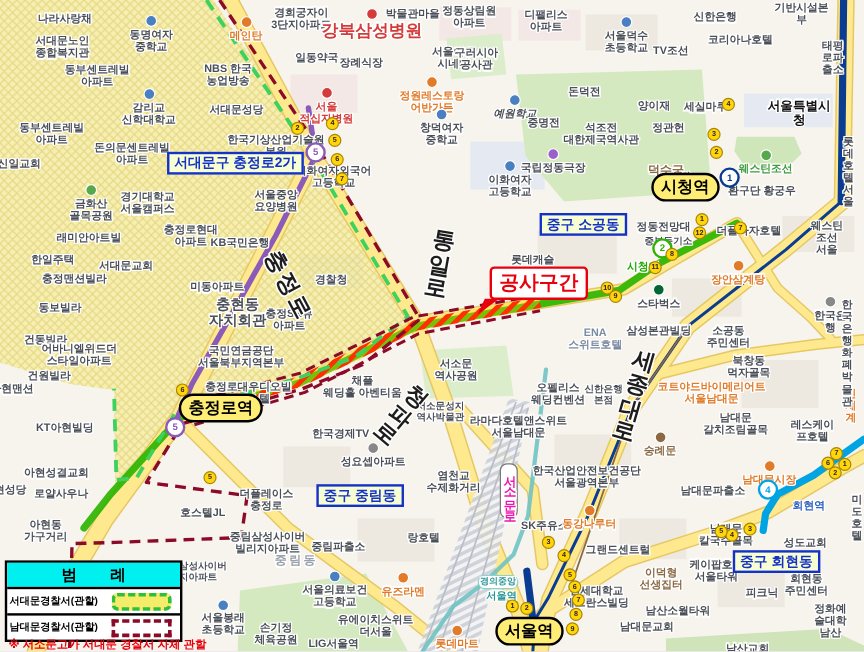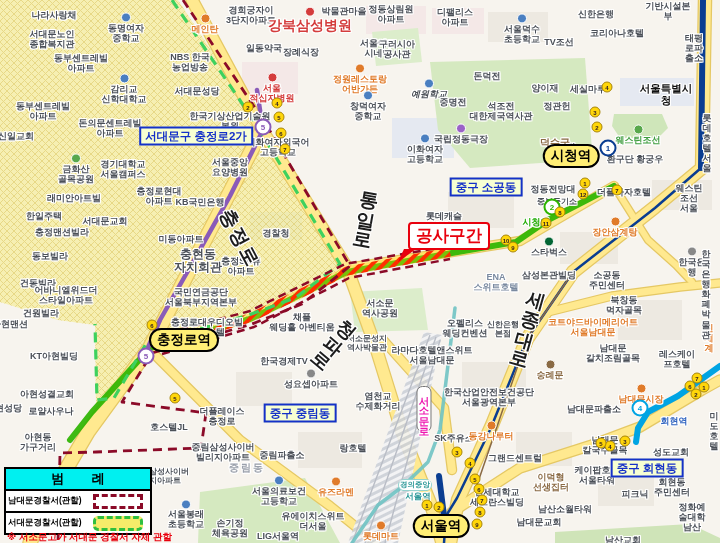--- a/index.html
+++ b/index.html
@@ -361,27 +361,27 @@
       <div class="exit" style="left: 696px; top: 394px; transform: translate(-50%, -50%);">2</div>
       <div class="exit" style="left: 625px; top: 441px; transform: translate(-50%, -50%);">3</div>
       <div class="exit" style="left: 610px; top: 446px; transform: translate(-50%, -50%);">4</div>
       <div class="exit" style="left: 601px; top: 443px; transform: translate(-50%, -50%);">5</div>
     </div>
 
   <div class="legend">
     <div class="lg-title">범 례</div>
     <div id="lg-rows">
         <div class="lg-row">
+          <div class="lg-label">서대문경찰서(관할)</div>
+          <div class="lg-sw">
+            <div class="sw0"></div>
+          </div>
+        </div>
+        <div class="lg-row">
           <div class="lg-label">남대문경찰서(관할)</div>
           <div class="lg-sw">
             <div class="sw1"></div>
-          </div>
-        </div>
-        <div class="lg-row">
-          <div class="lg-label">서대문경찰서(관할)</div>
-          <div class="lg-sw">
-            <div class="sw0"></div>
           </div>
         </div>
       </div>
   </div>
   <div class="map-note">※ 서소문고가 서대문 경찰서 자체 관할</div>
 </div>
 
 </body></html>

